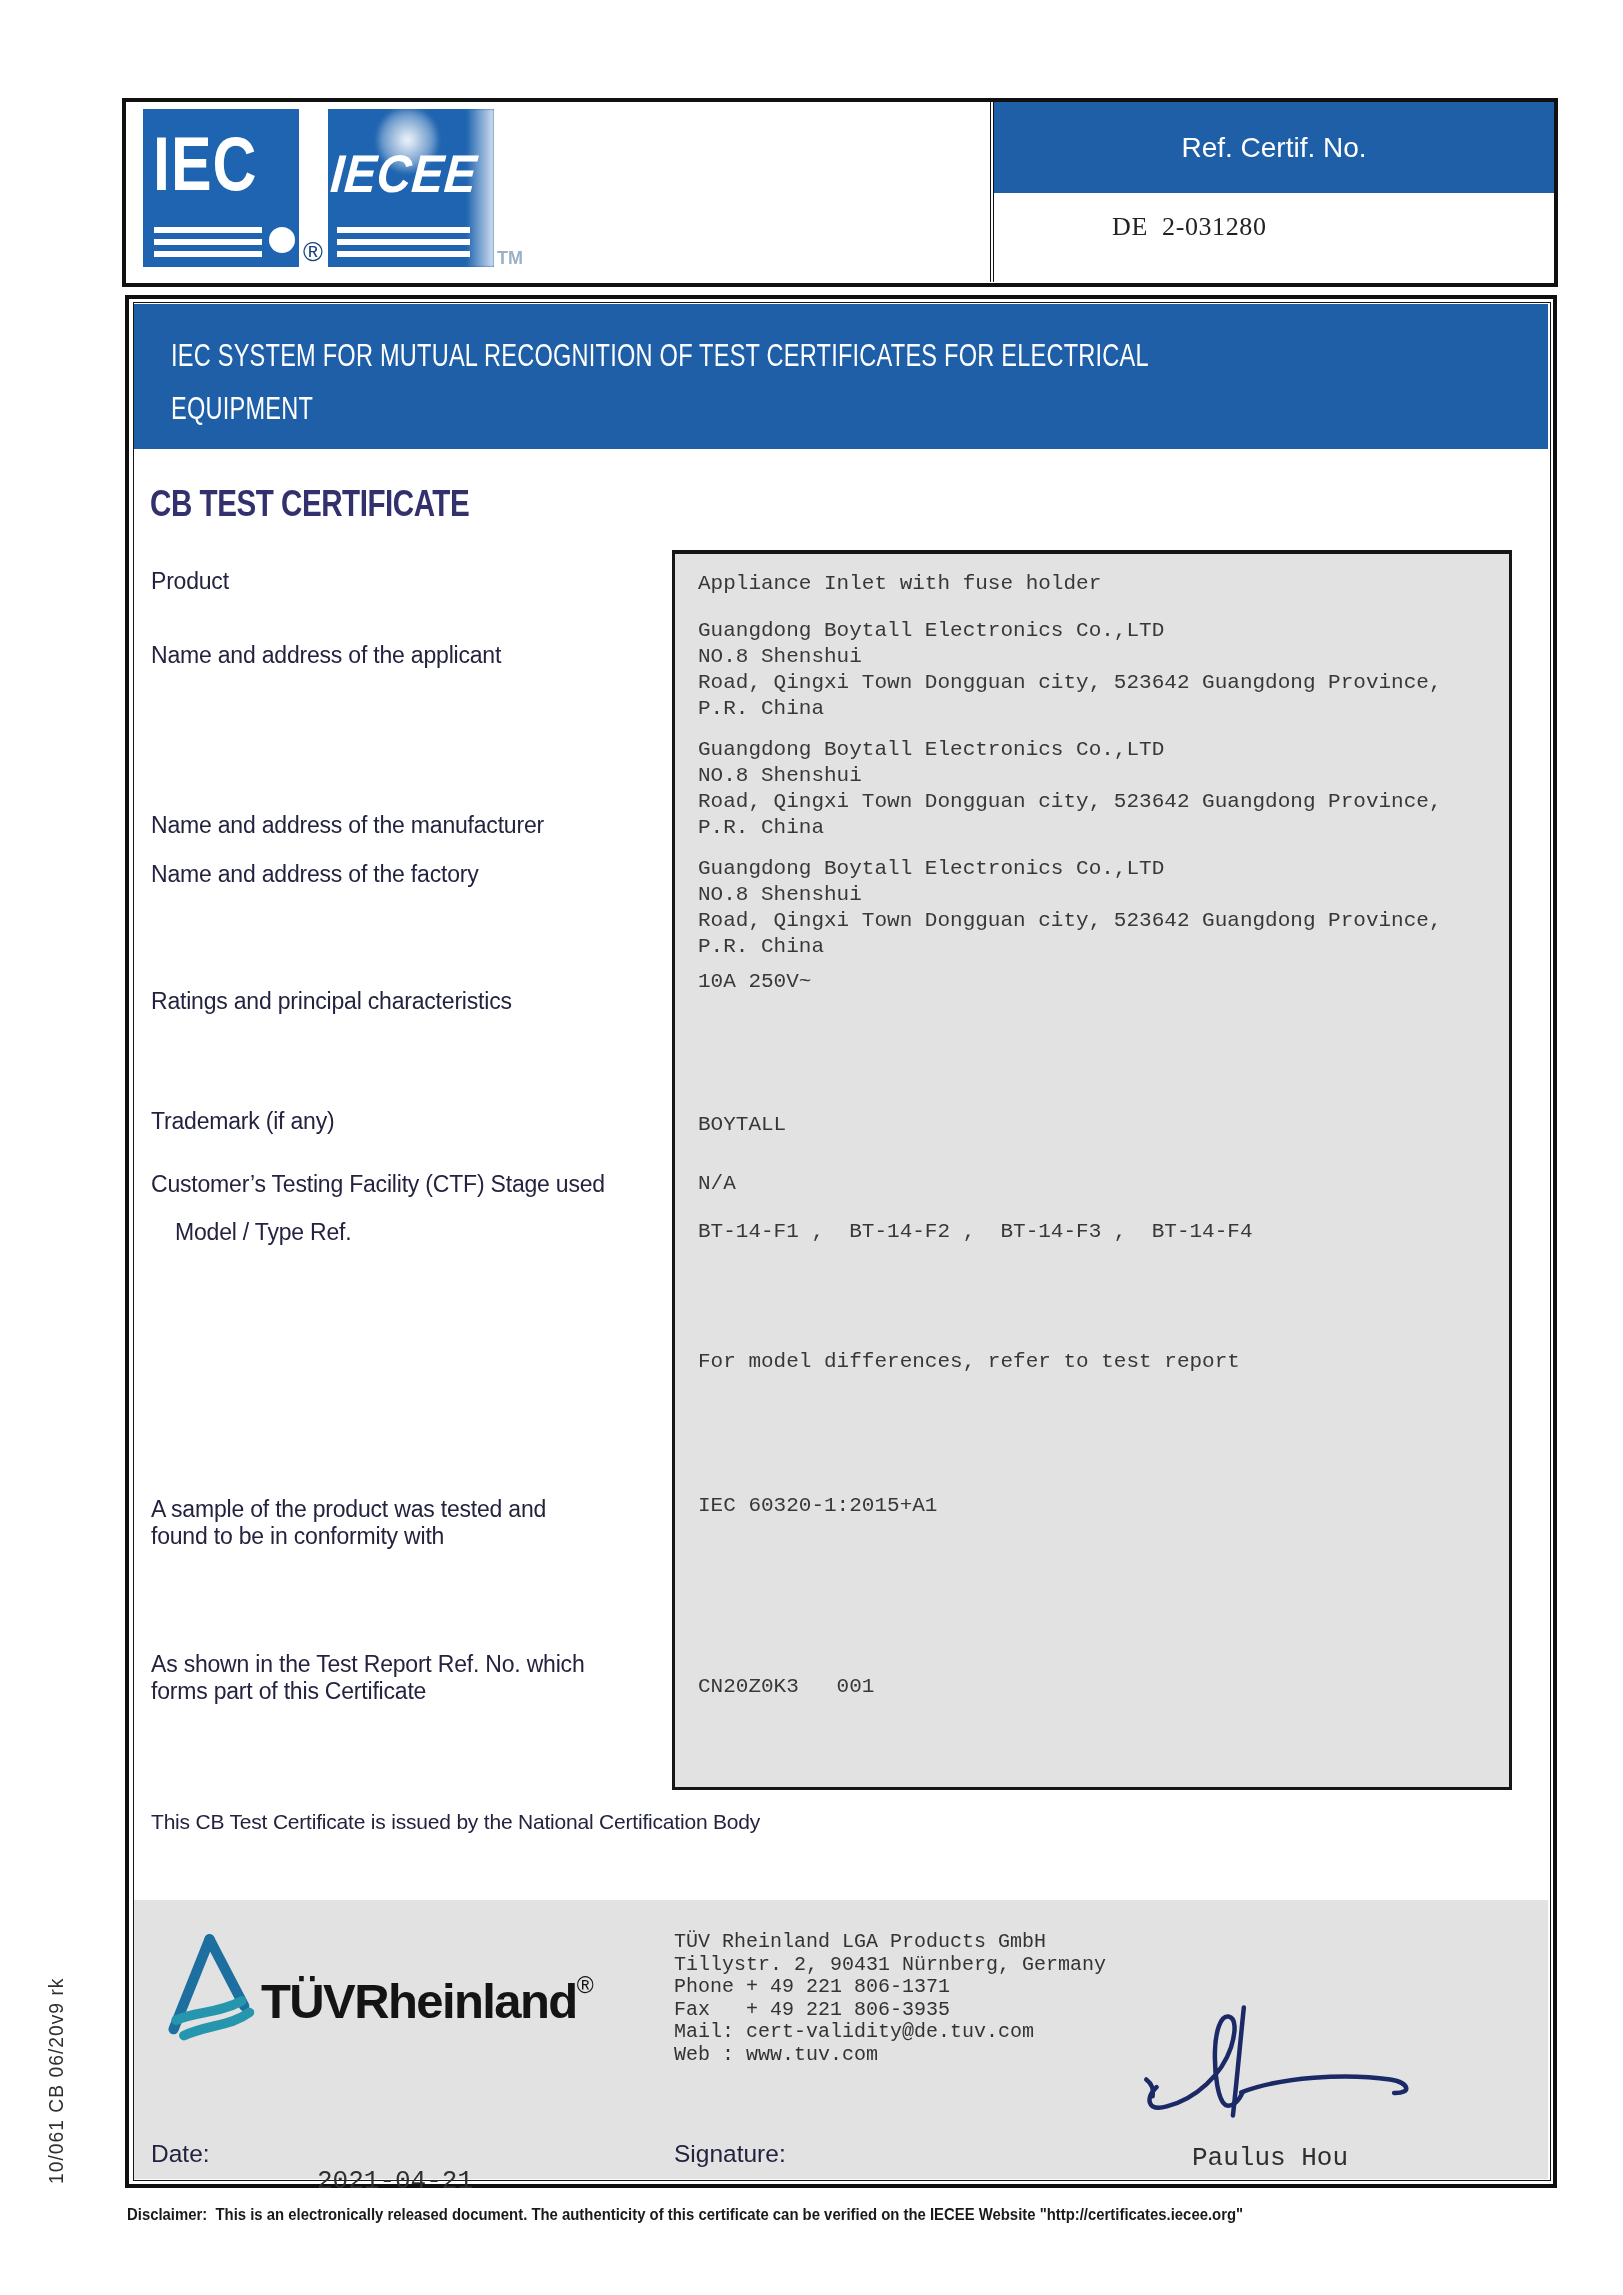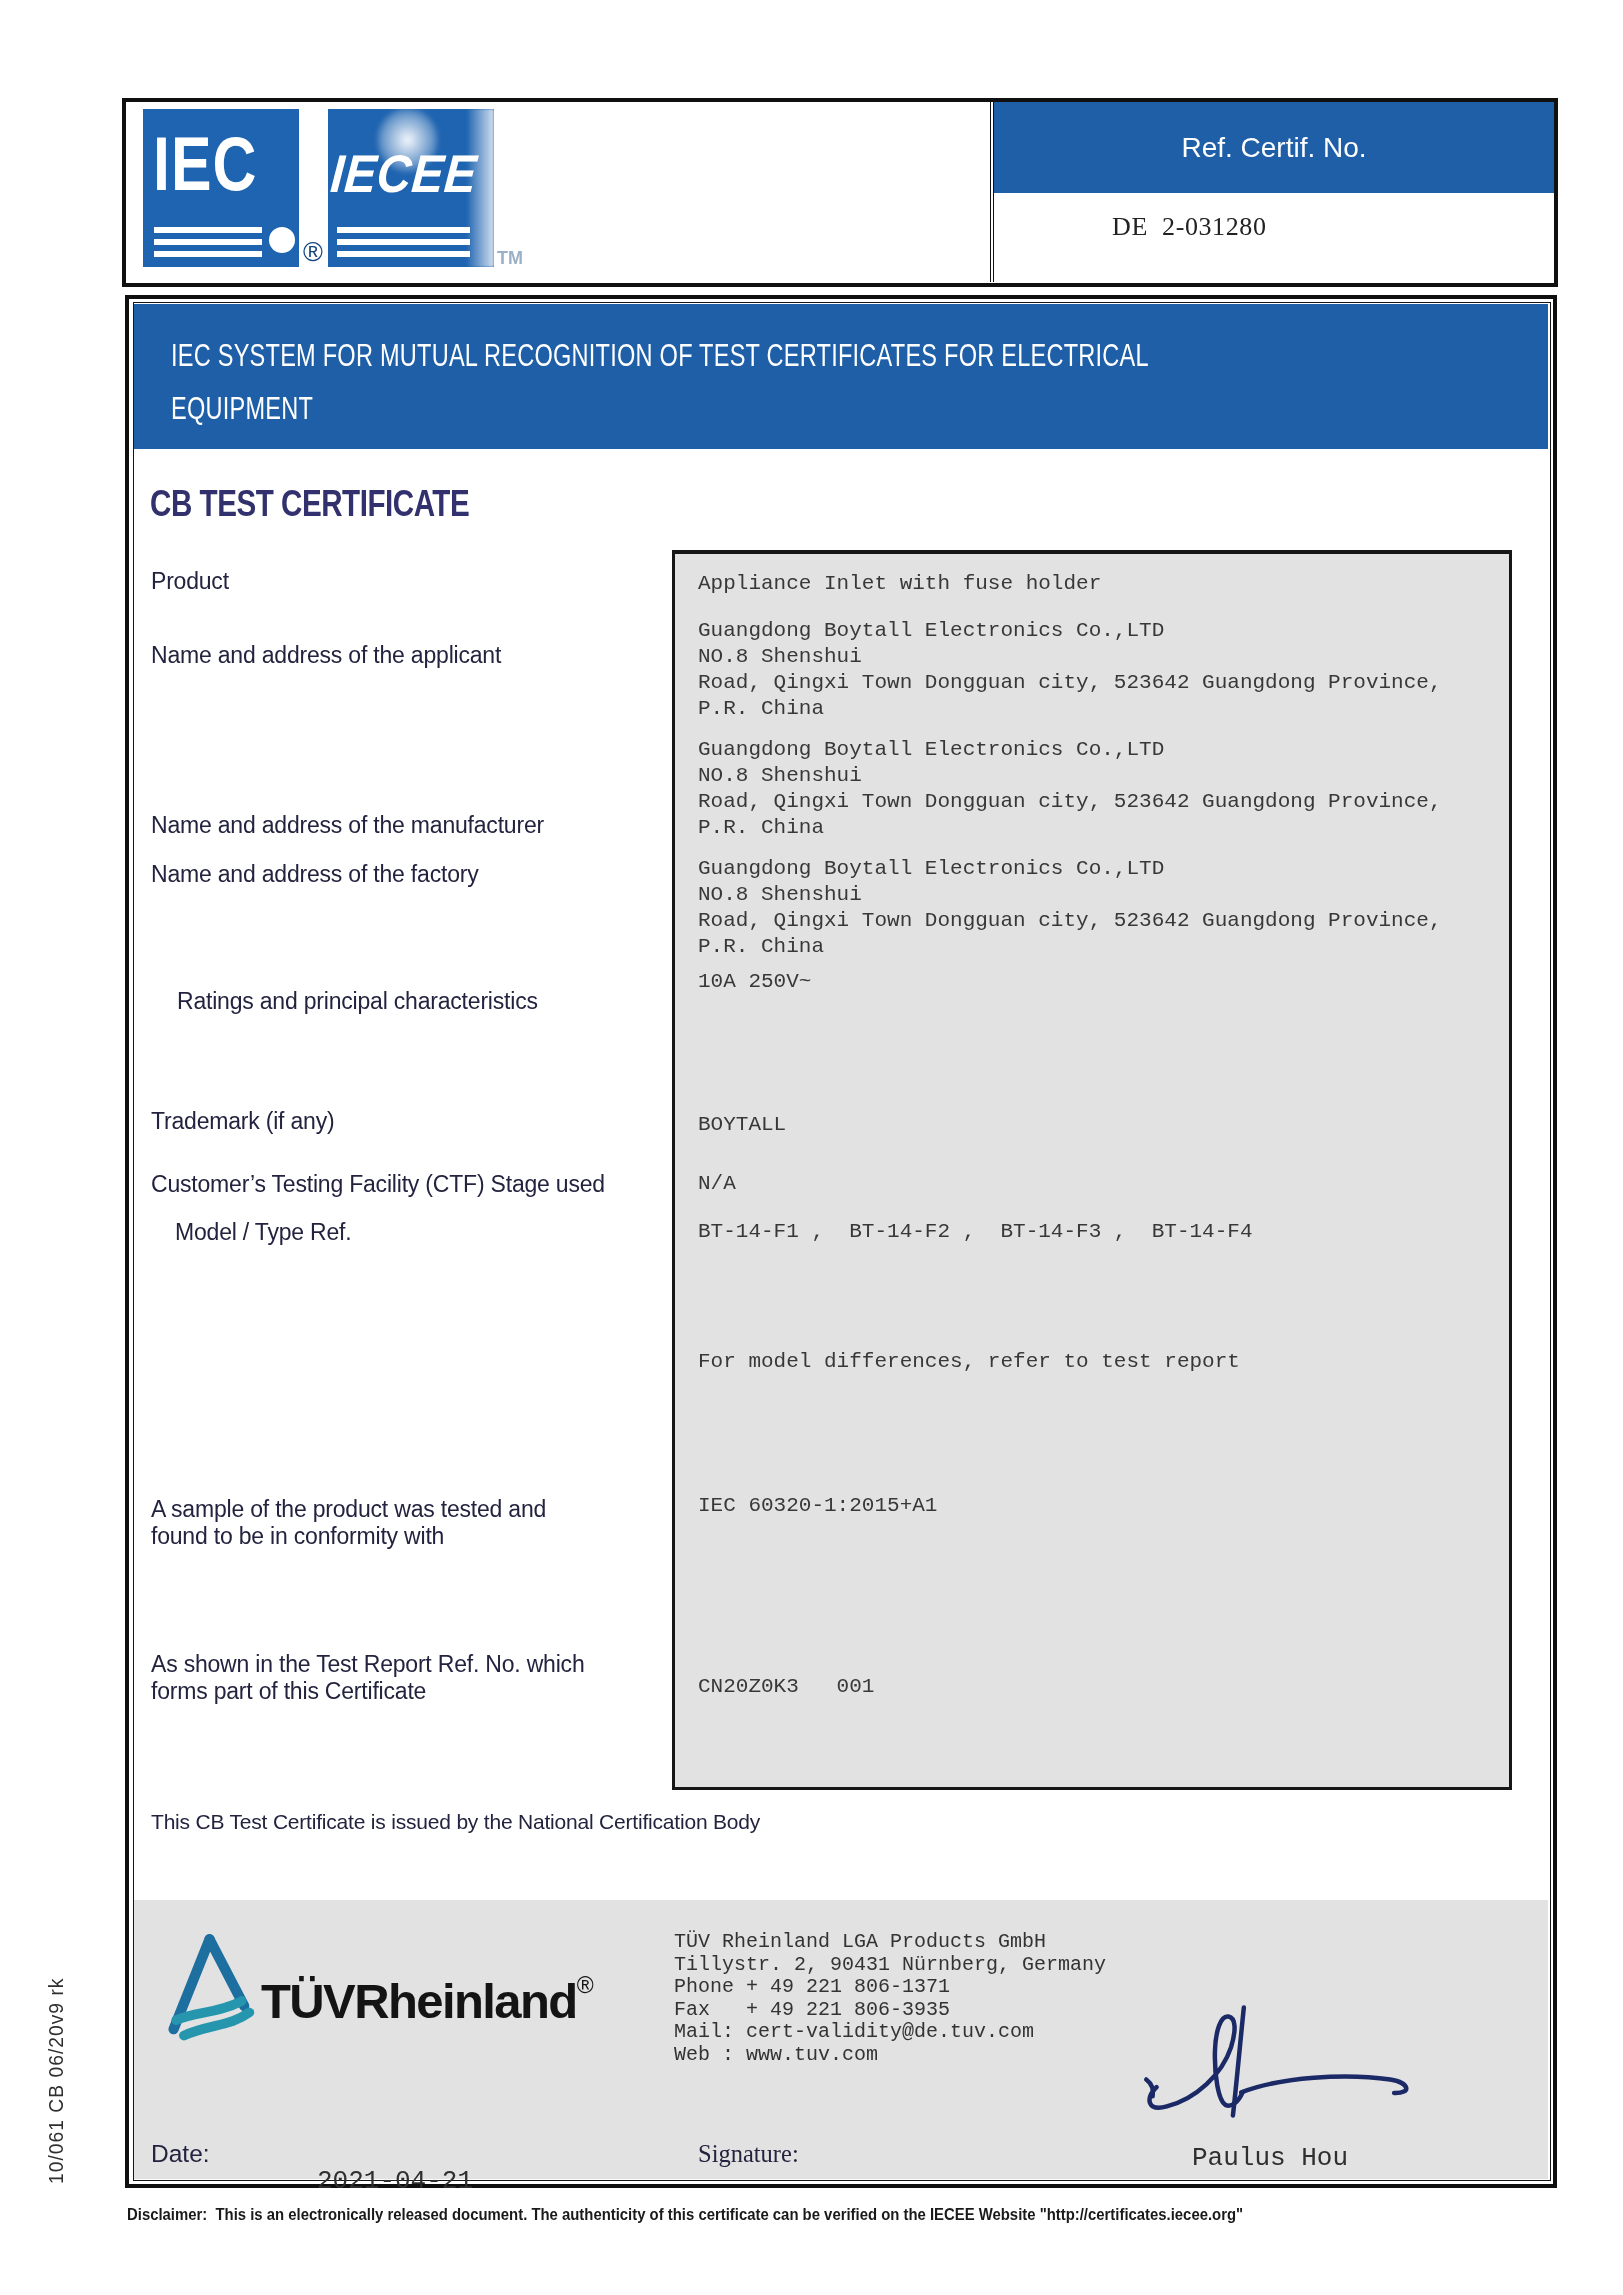--- a/index.html
+++ b/index.html
@@ -101,21 +101,21 @@
   <div class="banner"></div>
   <div class="banner-text">IEC SYSTEM FOR MUTUAL RECOGNITION OF TEST CERTIFICATES FOR ELECTRICAL EQUIPMENT
 (IECEE) CB SCHEME</div>
 
   <div class="title">CB TEST CERTIFICATE</div>
 
   <div class="lbl" style="top:568px;">Product</div>
   <div class="lbl" style="top:642px;">Name and address of the applicant</div>
   <div class="lbl" style="top:764px;margin-top:48px;">Name and address of the manufacturer</div>
   <div class="lbl" style="top:861px;">Name and address of the factory</div>
-  <div class="lbl" style="top:988px;margin-left:26px;">Ratings and principal characteristics</div>
+  <div class="lbl" style="top:988px;">Ratings and principal characteristics</div>
   <div class="lbl" style="top:1108px;">Trademark (if any)</div>
   <div class="lbl" style="top:1171px;">Customer’s Testing Facility (CTF) Stage used</div>
   <div class="lbl" style="top:1219px;margin-left:24px;">Model / Type Ref.</div>
   <div class="lbl" style="top:1496px;">A sample of the product was tested and
 found to be in conformity with</div>
   <div class="lbl" style="top:1651px;">As shown in the Test Report Ref. No. which
 forms part of this Certificate</div>
 
   <div class="values-box"></div>
   <div class="val" style="top:571px;">Appliance Inlet with fuse holder</div>
@@ -165,20 +165,20 @@
     <g stroke="#1b2a66" stroke-width="7" fill="none" stroke-linecap="round">
       <path d="M20 116 C 28 122, 32 130, 30 142"></path>
       <path d="M36 128 C 18 146, 22 166, 52 158 C 98 146, 138 108, 152 66 C 160 40, 160 20, 148 18 C 136 16, 128 40, 127 72 C 126 108, 132 150, 144 156 C 153 160, 164 150, 170 136"></path>
       <path d="M172 4 C 166 62, 160 128, 155 172"></path>
       <path d="M168 136 C 230 112, 330 106, 400 116 C 430 121, 434 138, 406 137"></path>
     </g>
   </svg>
 
   <div class="ftlbl" style="left:151px;top:2140px;">Date:</div>
   <div class="ftval" style="left:317px;top:2138px;margin-top:28px;">2021-04-21</div>
-  <div class="ftlbl" style="left:698px;top:2140px;font-family:Liberation Serif, serif;">Signature:</div>
+  <div class="ftlbl" style="left:674px;top:2140px;">Signature:</div>
   <div class="ftval" style="left:1192px;top:2143px;">Paulus Hou</div>
 
   <div class="disclaimer">Disclaimer:  This is an electronically released document. The authenticity of this certificate can be verified on the IECEE Website "http://certificates.iecee.org"</div>
   <div class="side-code">10/061 CB 06/20v9 rk</div>
 
 </div>
 
 
 </body></html>

